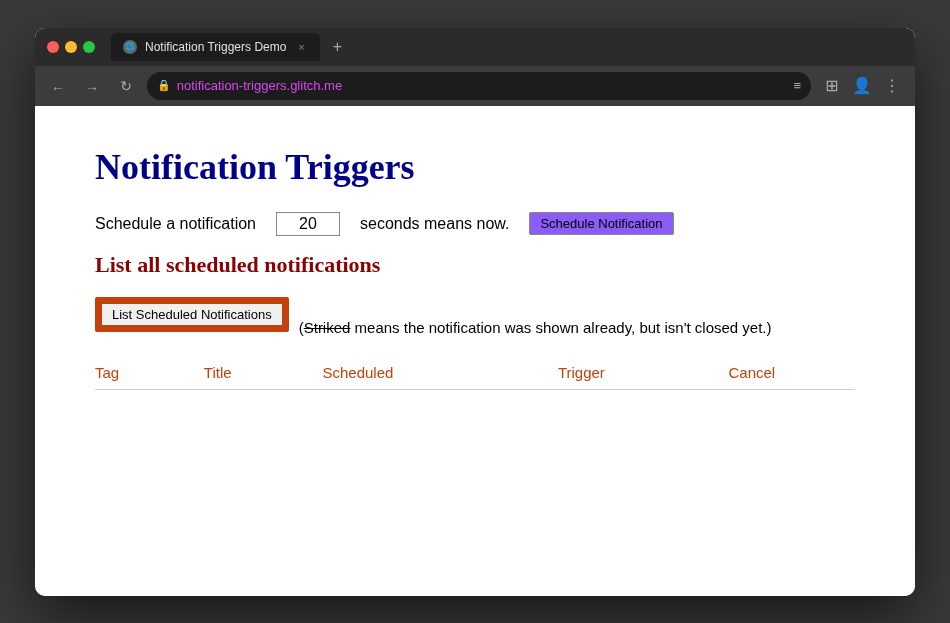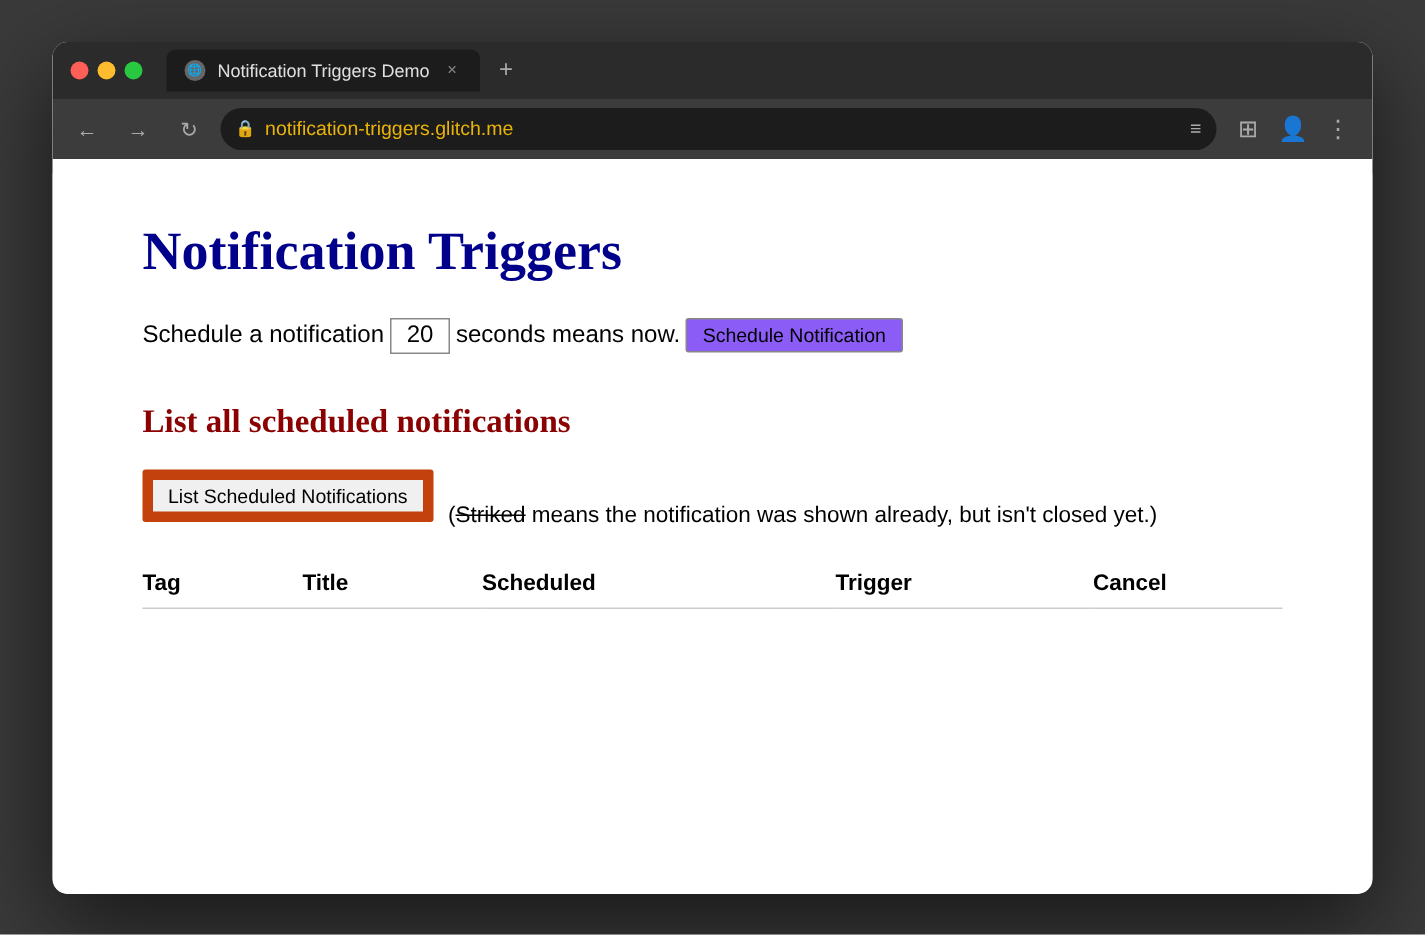--- a/index.html
+++ b/index.html
@@ -146,21 +146,21 @@
       padding: 0 10px;
       gap: 6px;
     }
 
     .lock-icon {
       color: #aaa;
       font-size: 11px;
     }
 
     .address-text {
-      color: #eab308;
+      color: #d946ef;
       font-size: 13px;
       flex: 1;
     }
 
     .address-menu-icon {
       color: #aaa;
       font-size: 13px;
     }
 
     .toolbar-right {
@@ -203,28 +203,28 @@
       color: #8b0000;
       font-size: 22px;
       font-weight: bold;
       margin-bottom: 16px;
       font-family: Georgia, serif;
     }
 
     .schedule-row {
       display: flex;
       align-items: center;
-      gap: 4px;
-      margin-bottom: 32px;
+      gap: 20px;
+      margin-bottom: 16px;
       font-size: 16px;
       color: #000;
     }
 
     .schedule-input {
-      width: 40px;
+      width: 64px;
       height: 24px;
       border: 1px solid #888;
       padding: 2px 4px;
       font-size: 16px;
       text-align: center;
     }
 
     .schedule-btn {
       border: 1px solid #888;
       background: #8b5cf6;
@@ -266,25 +266,25 @@
     }
 
     .notifications-table {
       width: 100%;
       border-collapse: collapse;
       margin-top: 8px;
     }
 
     .notifications-table th {
       text-align: left;
-      font-weight: bold;
+      font-weight: normal;
       font-size: 15px;
       padding: 8px 16px 8px 0;
       border-bottom: 1px solid #ccc;
-      color: #000000;
+      color: #c2410c;
     }
 
     .notifications-table th:last-child,
     .notifications-table td:last-child {
       padding-right: 0;
     }
   </style>
 </head>
 <body>
 

